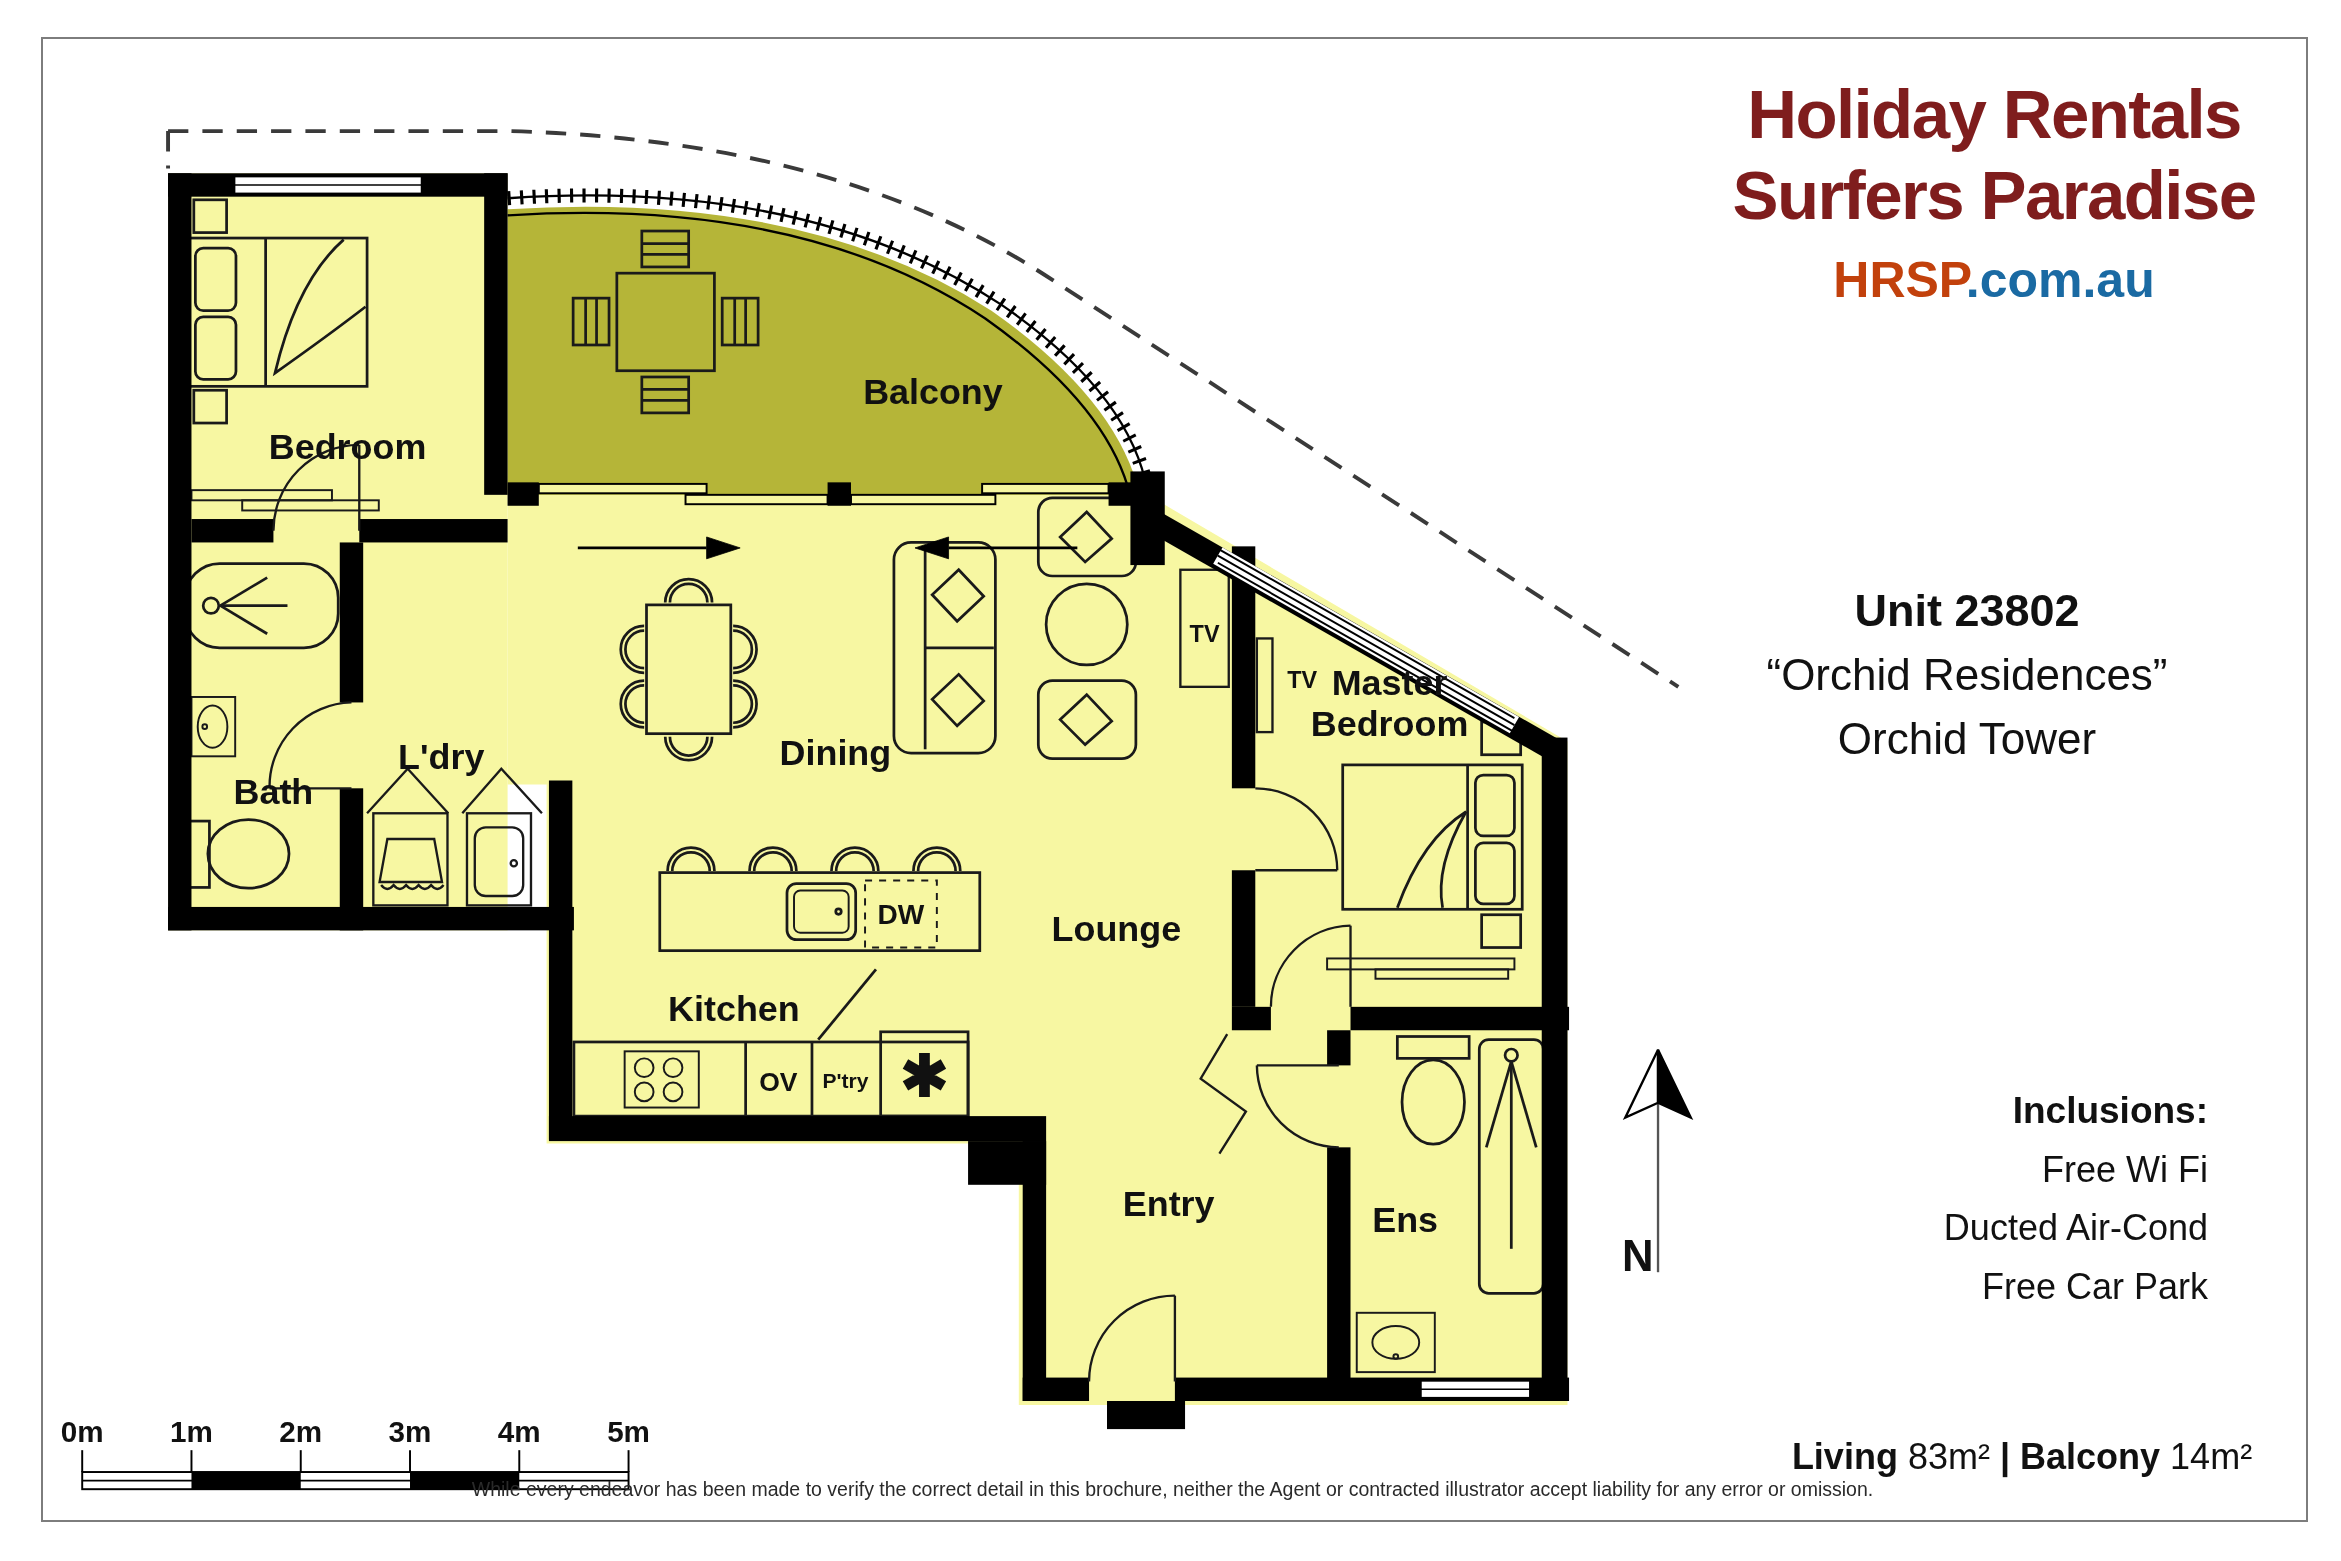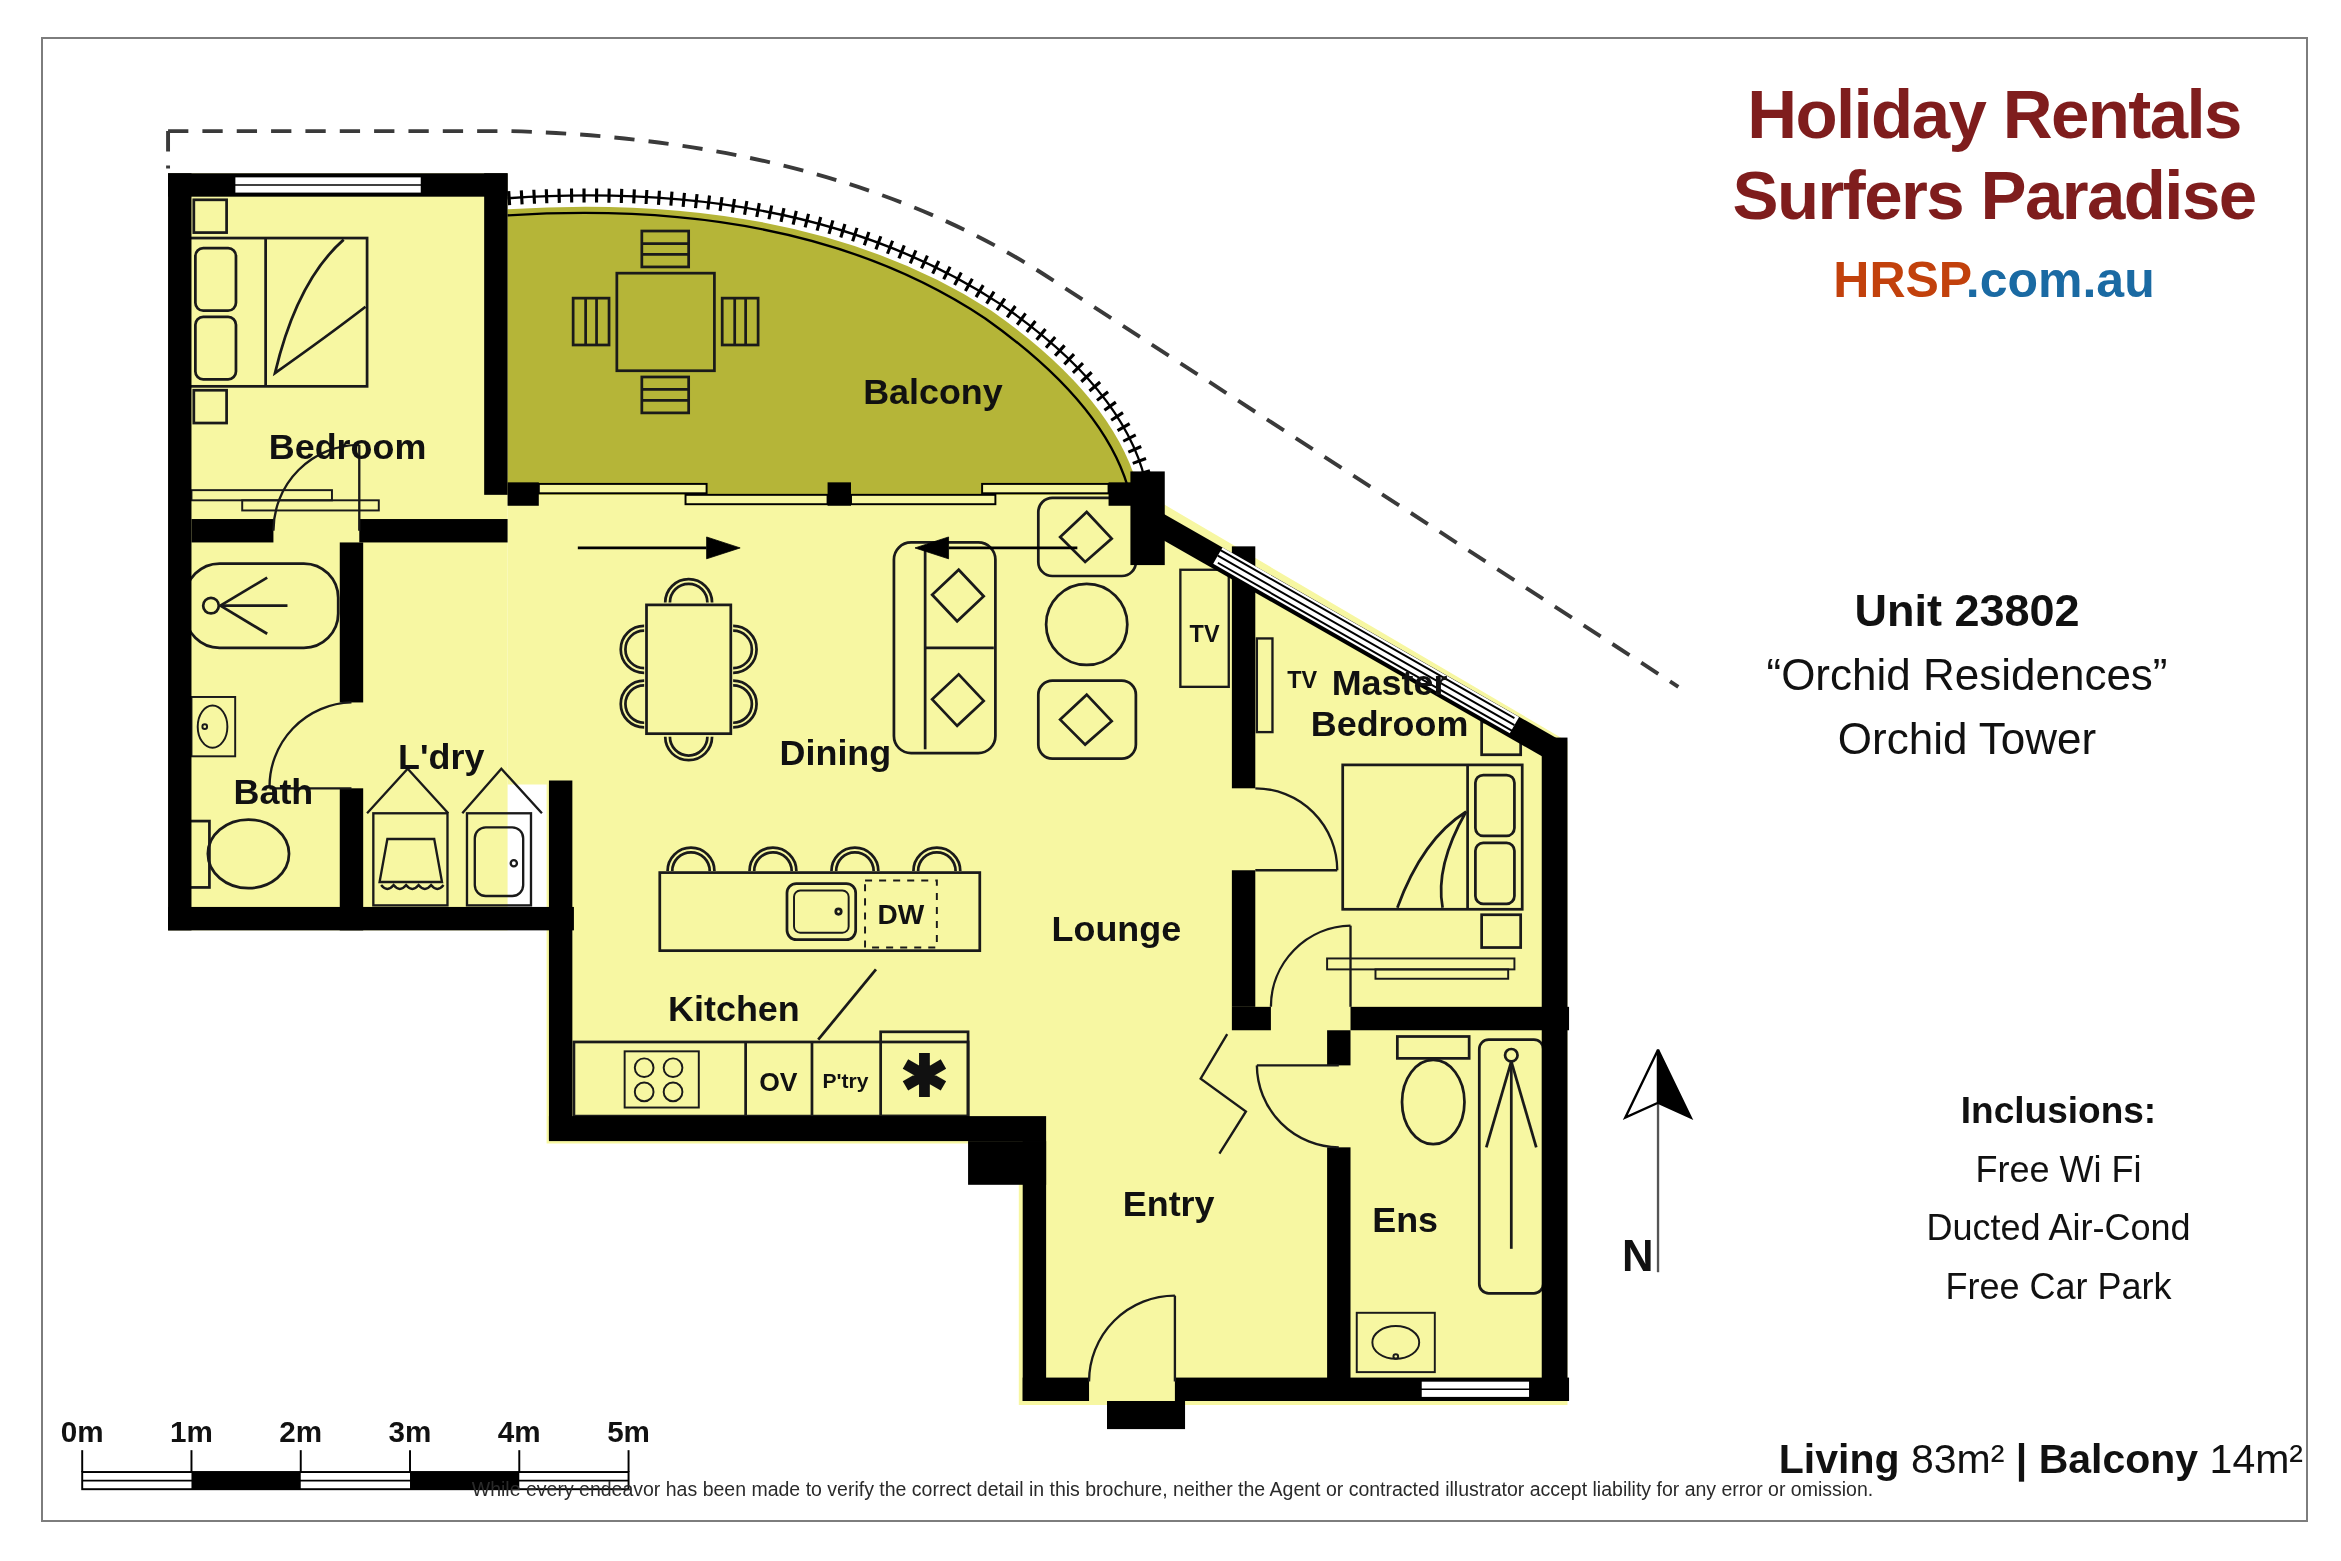--- a/index.html
+++ b/index.html
@@ -13,25 +13,25 @@
   .logo-main{font-size:69px;font-weight:bold;color:#7f1d1d;line-height:1.18;letter-spacing:-1.6px;}
   .logo-domain{font-size:50px;font-weight:bold;margin-top:14px;}
   .brand{color:#c2410c;}
   .brand-suffix{color:#1a6aa3;margin-top:8px;}
   
   #property{left:1647px;top:578px;width:640px;text-align:center;line-height:1.45;}
   .unit{font-size:45px;font-weight:bold;}
   .bld{font-size:44px;font-weight:normal;}
   .addr{font-size:36px;font-weight:normal;}
   
-  #inclusions{left:1840px;top:1081px;width:437px;text-align:center;line-height:1.62;}
+  #inclusions{left:1771px;top:1081px;width:437px;text-align:right;line-height:1.62;}
   .inc-title{font-size:37px;font-weight:bold;}
   .inc-item{font-size:36px;}
   
-  #areas{left:1741px;top:1436px;width:562px;text-align:right;font-size:41px;}
+  #areas{left:1741px;top:1436px;width:562px;text-align:center;font-size:36px;}
   #areas b{font-weight:bold;}
   
   #disclaimer{left:41px;top:1478px;width:2263px;text-align:center;font-size:19.5px;color:#2a2a2a;}
   svg text{font-family:"Liberation Sans",sans-serif;fill:#111;}
   .room-label{font-size:46px;font-weight:600;}
   .small-label{font-weight:600;}
 </style>
 </head>
 <body>
 

